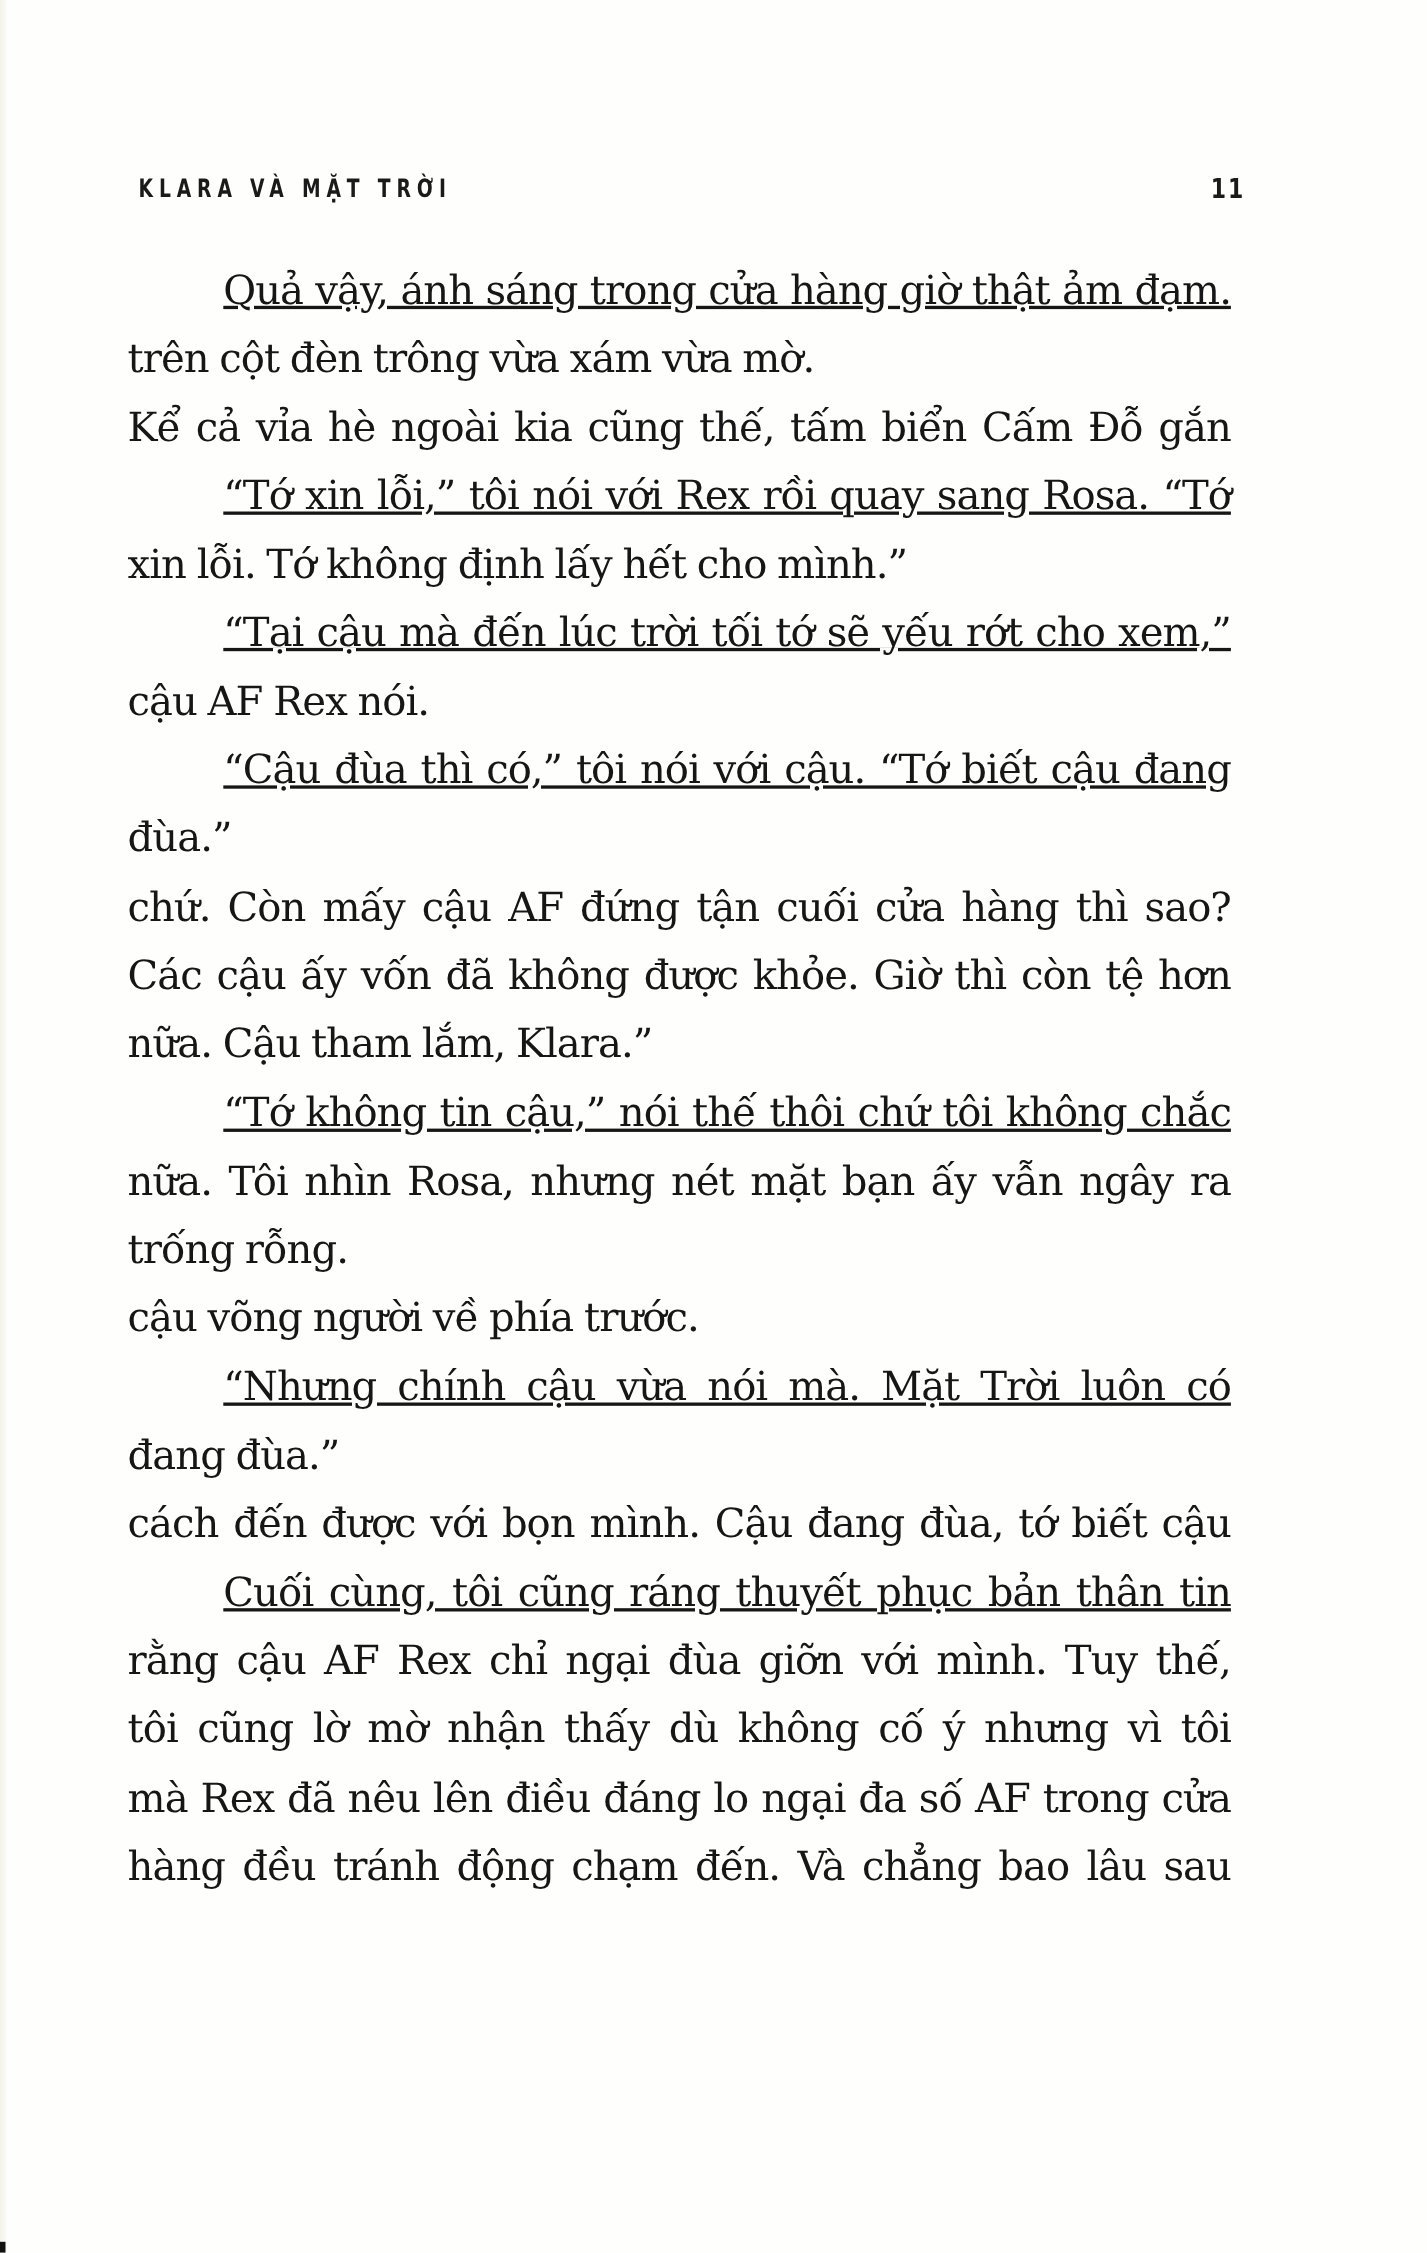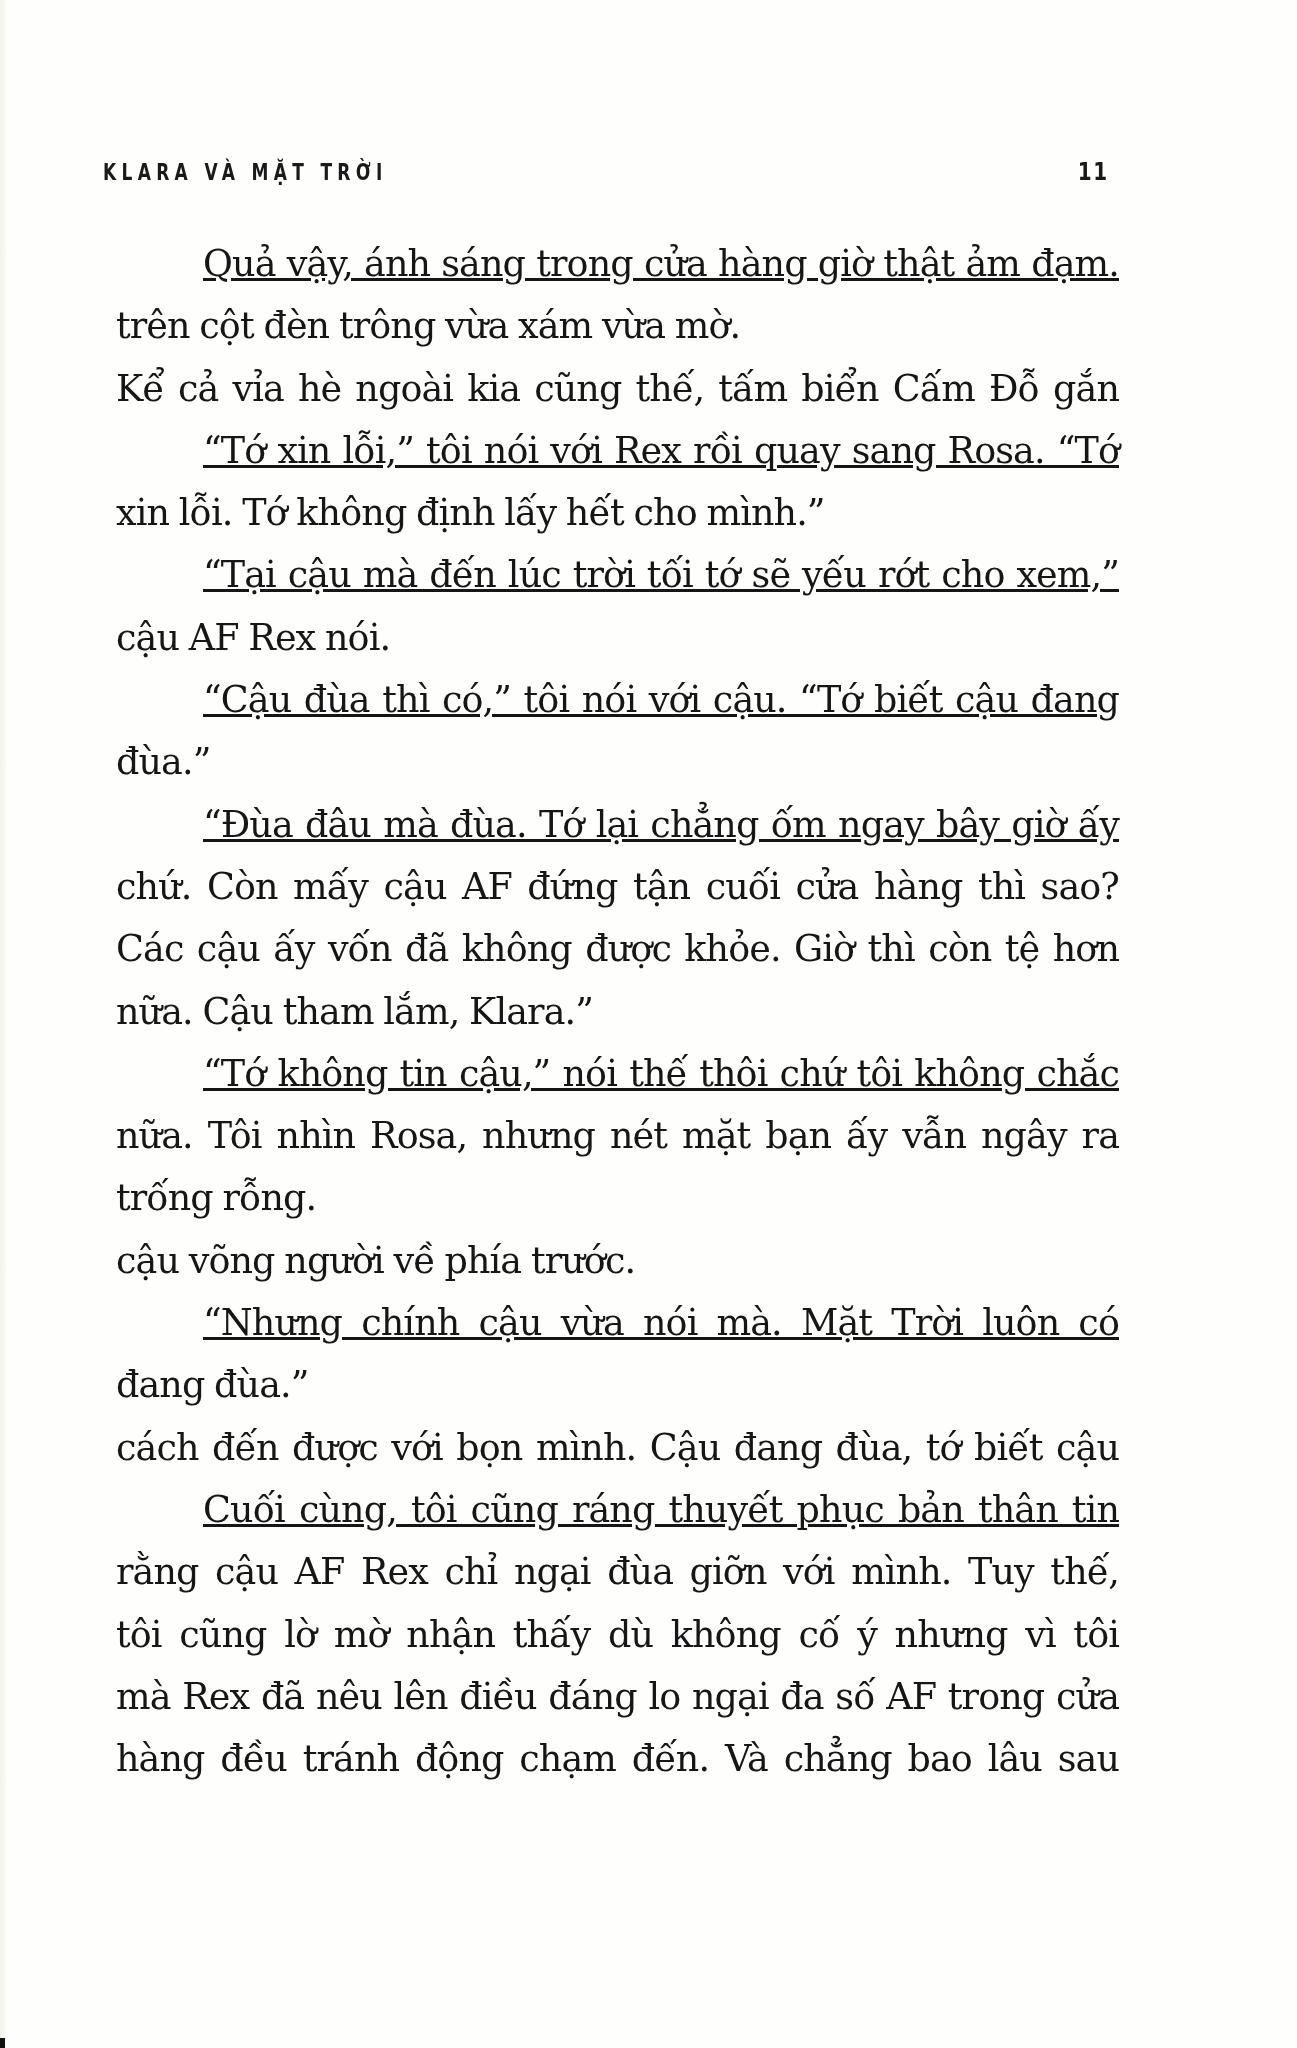--- a/index.html
+++ b/index.html
@@ -20,21 +20,21 @@
       background: linear-gradient(to right, #f3f2ea, #fbfbf7);
     }
     .corner-mark {
       position: absolute;
       left: 0; bottom: 0;
       width: 5px; height: 10px;
       background: #111;
     }
     .running-header {
       position: absolute;
-      left: 103px;
+      left: 126px;
       top: 156px;
       width: 1006px;
       height: 32px;
     }
     .header-title {
       position: absolute;
       left: 0;
       top: 0;
       font-family: "DejaVu Sans", sans-serif;
       font-weight: bold;
@@ -100,21 +100,20 @@
 <div class="body-text">
   <span class="line indent">Quả vậy, ánh sáng trong cửa hàng giờ thật ảm đạm.</span>
   <span class="line last">trên cột đèn trông vừa xám vừa mờ.</span>
   <span class="line">Kể cả vỉa hè ngoài kia cũng thế, tấm biển Cấm Đỗ gắn</span>
   <span class="line indent">“Tớ xin lỗi,” tôi nói với Rex rồi quay sang Rosa. “Tớ</span>
   <span class="line last">xin lỗi. Tớ không định lấy hết cho mình.”</span>
   <span class="line indent">“Tại cậu mà đến lúc trời tối tớ sẽ yếu rớt cho xem,”</span>
   <span class="line last">cậu AF Rex nói.</span>
   <span class="line indent">“Cậu đùa thì có,” tôi nói với cậu. “Tớ biết cậu đang</span>
   <span class="line last">đùa.”</span>
-  <span class="line indent">“Đùa đâu mà đùa. Tớ lại chẳng ốm ngay bây giờ ấy</span>
   <span class="line">chứ. Còn mấy cậu AF đứng tận cuối cửa hàng thì sao?</span>
   <span class="line">Các cậu ấy vốn đã không được khỏe. Giờ thì còn tệ hơn</span>
   <span class="line last">nữa. Cậu tham lắm, Klara.”</span>
   <span class="line indent">“Tớ không tin cậu,” nói thế thôi chứ tôi không chắc</span>
   <span class="line">nữa. Tôi nhìn Rosa, nhưng nét mặt bạn ấy vẫn ngây ra</span>
   <span class="line last">trống rỗng.</span>
   <span class="line last">cậu võng người về phía trước.</span>
   <span class="line indent">“Nhưng chính cậu vừa nói mà. Mặt Trời luôn có</span>
   <span class="line last">đang đùa.”</span>
   <span class="line">cách đến được với bọn mình. Cậu đang đùa, tớ biết cậu</span>

